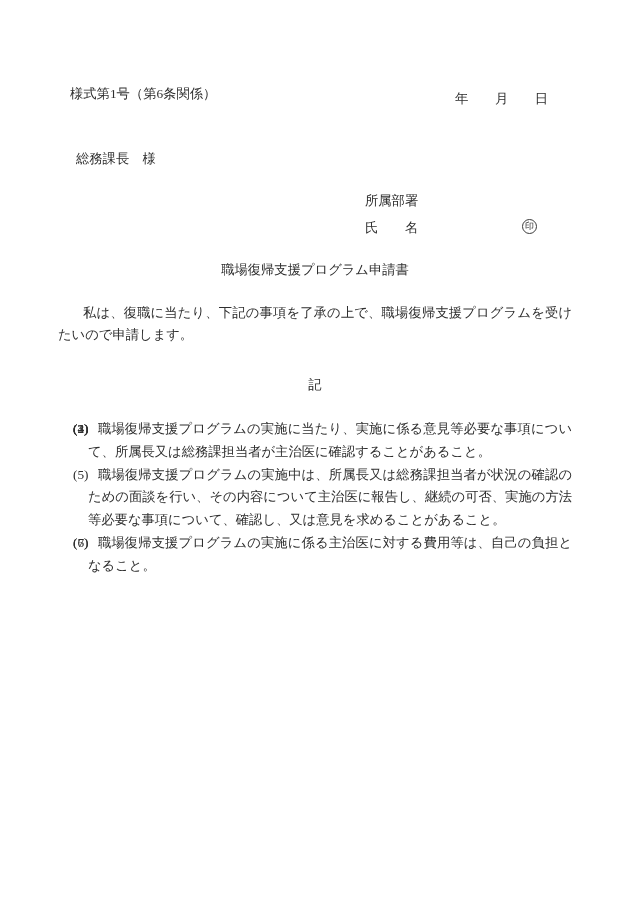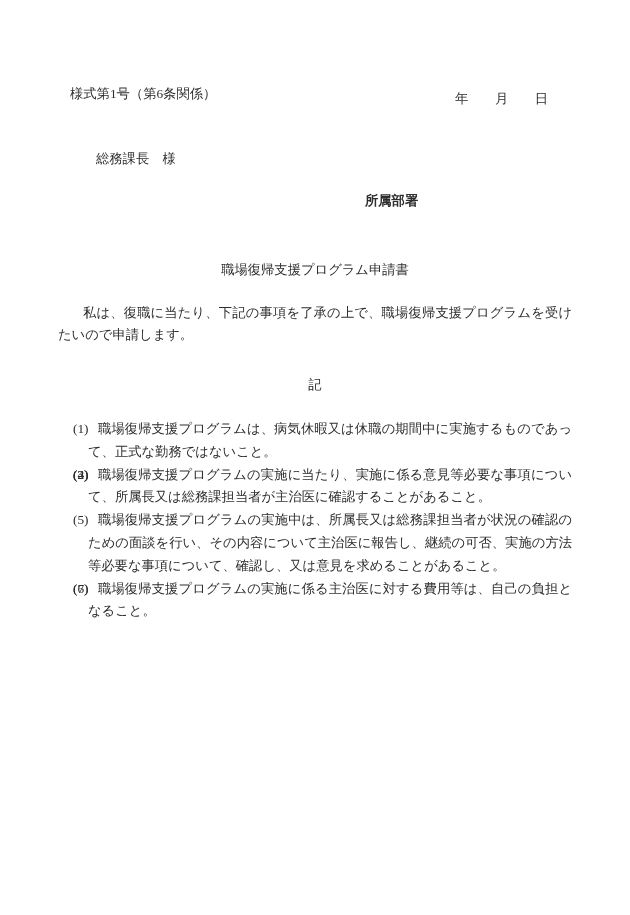--- a/index.html
+++ b/index.html
@@ -15,23 +15,23 @@
     width: 630px; height: 915px;
     background: #ffffff;
     overflow: hidden;
     font-size: 13.3px;
     line-height: 1.5;
   }
   .abs { position: absolute; }
 
   .form-number { left: 70px; top: 84px; }
   .date-line   { left: 455px; top: 89px; }
-  .addressee   { left: 96px;  top: 149px; }
+  .addressee   { left: 76px;  top: 149px; }
 
-  .department  { left: 365px; top: 191px; font-weight: bold; }
+  .department  { left: 365px; top: 191px; }
   .name-line   { left: 365px; top: 218px; width: 200px; }
   .seal {
     position: absolute;
     left: 157px; top: 1px;
     width: 15px; height: 15px;
     border: 1px solid #3a3a3a;
     border-radius: 50%;
     font-size: 9px;
     line-height: 13px;
     text-align: center;
@@ -68,31 +68,34 @@
 <div class="page">
 
   <div class="abs form-number">様式第1号（第6条関係）</div>
 
   <div class="abs date-line">年　　月　　日</div>
 
   <div class="abs addressee">総務課長　様</div>
 
   <div class="abs department">所属部署</div>
 
+  <div class="abs name-line">
+    <span>氏　　名</span>
+    <span class="seal">印</span>
+  </div>
 
   <div class="abs opening">私は、復職に当たり、下記の事項を了承の上で、職場復帰支援プログラムを受けたいので申請します。</div>
 
   <div class="abs doc-title">職場復帰支援プログラム申請書</div>
 
   <div class="abs ki-heading">記</div>
 
   <div class="abs terms">
     <div class="term">
       <span class="term-num">(1)</span>
-      <span>職場復帰支援プログラムは、病気休暇又は休職の期間中に実施するものであって、正式な勤務ではないこと。</span>
     </div>
     <div class="term">
       <span class="term-num">(2)</span>
     </div>
     <div class="term">
       <span class="term-num">(3)</span>
     </div>
     <div class="term">
       <span class="term-num">(4)</span>
       <span>職場復帰支援プログラムの実施に当たり、実施に係る意見等必要な事項について、所属長又は総務課担当者が主治医に確認することがあること。</span>

